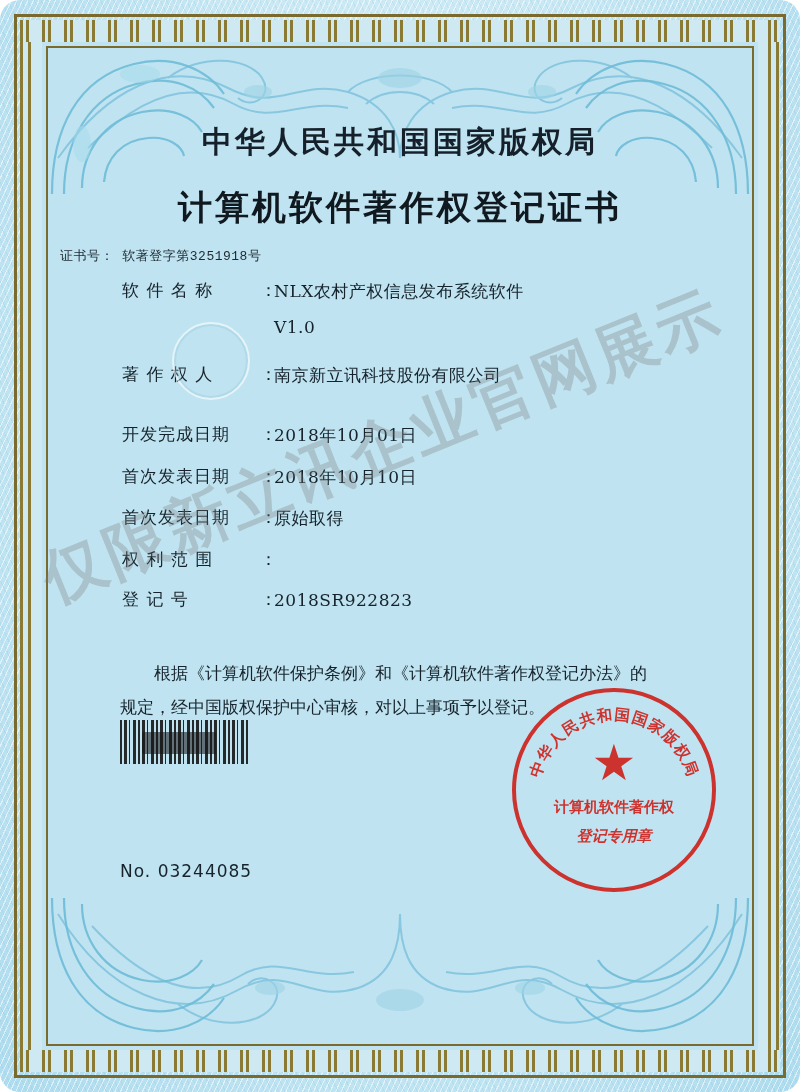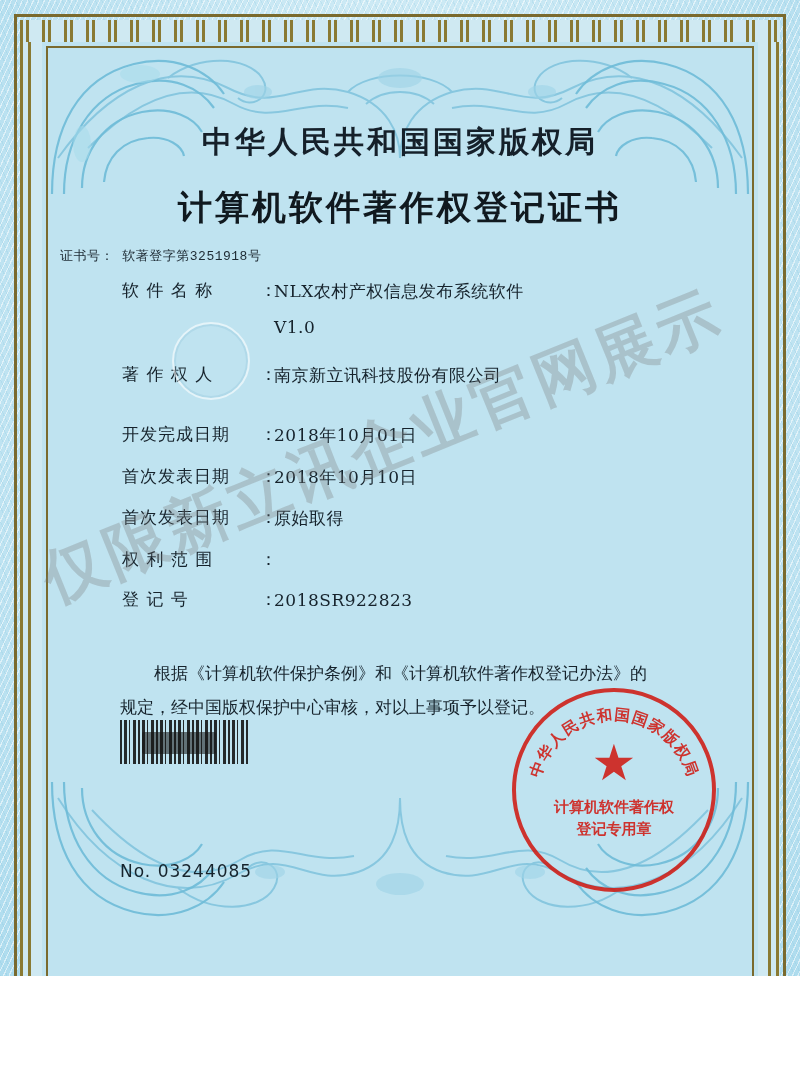--- a/index.html
+++ b/index.html
@@ -11,24 +11,25 @@
     width: 800px;
     height: 1092px;
     font-family: "Liberation Serif", serif;
     overflow: hidden;
   }
 
   
   .certificate {
     position: relative;
     width: 800px;
-    height: 976px;
+    height: 1092px;
     background:
       radial-gradient(ellipse at 50% 40%, #e2f4fb 0%, #cdeaf5 45%, #bce2f1 75%, #aedcee 100%);
     overflow: hidden;
+    border-radius: 20px;
   }
 
   
   .texture {
     position: absolute;
     inset: 0;
     background-image:
       repeating-linear-gradient(115deg, rgba(255,255,255,0.55) 0px, rgba(255,255,255,0.55) 1px, rgba(255,255,255,0) 1px, rgba(255,255,255,0) 5px),
       repeating-linear-gradient(65deg, rgba(120,190,215,0.18) 0px, rgba(120,190,215,0.18) 1px, rgba(255,255,255,0) 1px, rgba(255,255,255,0) 6px);
     pointer-events: none;
@@ -251,21 +252,21 @@
   .seal-line1, .seal-line2 {
     position: absolute;
     width: 100%;
     text-align: center;
     font-family: "DejaVu Sans", sans-serif;
     font-weight: bold;
     font-size: 15px;
     color: #d01b14;
   }
   .seal-line1 { top: 106px; }
-  .seal-line2 { top: 128px; }
+  .seal-line2 { top: 135px; font-style: italic; }
 
   .seal-date {
     position: absolute;
     right: 70px;
     top: 878px;
     font-family: "DejaVu Sans", sans-serif;
     font-size: 18px;
     color: #cf1d16;
     opacity: 0.9;
     letter-spacing: 0.5px;

